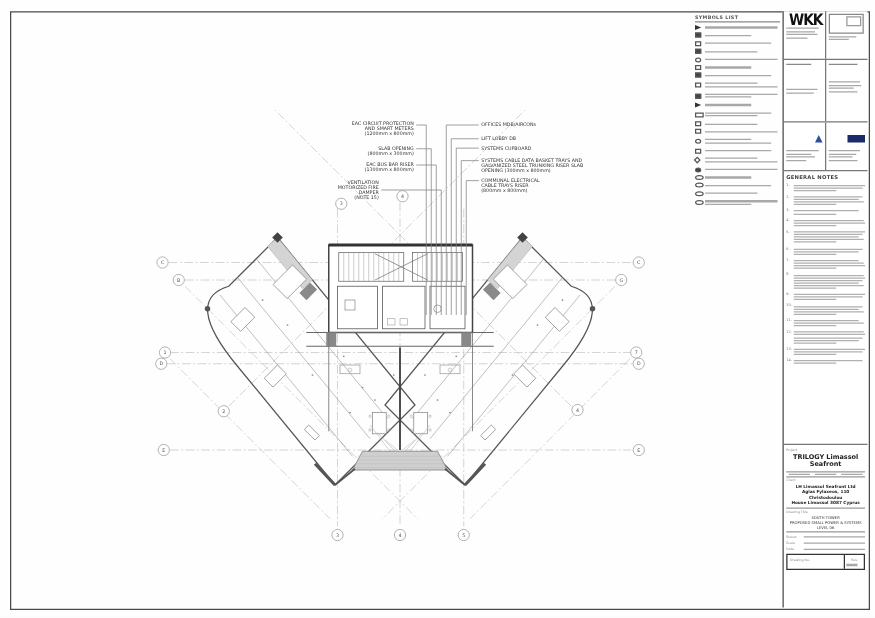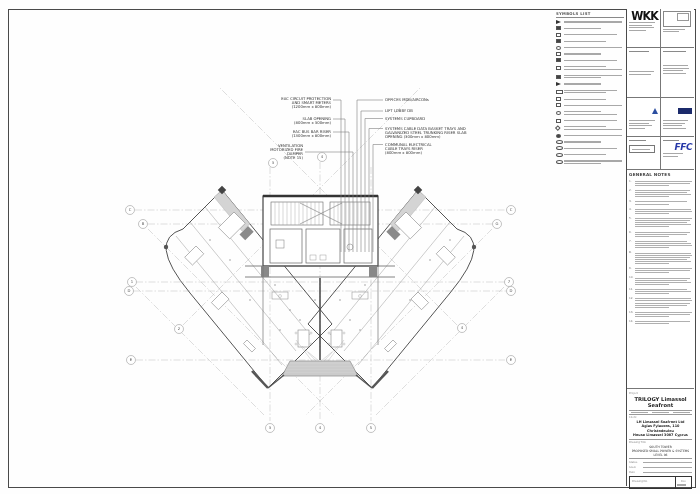--- a/index.html
+++ b/index.html
@@ -569,34 +569,20 @@
         <i class="bar" style="width:90%"></i><i class="bar" style="width:70%"></i>
         <i class="bar" style="width:80%"></i><i class="bar" style="width:55%"></i>
       </div>
       <div class="cell">
         <span class="navy-logo"></span>
         <i class="bar" style="width:85%"></i><i class="bar" style="width:75%"></i>
         <i class="bar" style="width:65%"></i><i class="bar" style="width:80%"></i>
       </div>
     </div>
 
-    <div class="tb-row" style="height:32px">
-      <div class="cell">
-        <i class="bar dk" style="width:60%"></i>
-        <div class="sig-box">
-            <i class="bar" style="width:90%"></i>
-          </div>
-      </div>
-      <div class="cell">
-        <i class="bar dk" style="width:55%"></i>
-        <div class="ffc-logo">FFC</div>
-        <i class="bar" style="width:70%"></i>
-          <i class="bar" style="width:50%"></i>
-      </div>
-    </div>
 
     <div class="tb-notes">
       <div class="notes-title">GENERAL NOTES</div>
       <div id="notes-list">
           <div class="note-p">
             <span class="note-num">1.</span>
             <div class="note-bars">
               <i class="bar" style="width: 100%;"></i>
               <i class="bar" style="width: 97%;"></i>
               <i class="bar" style="width: 60%;"></i>

